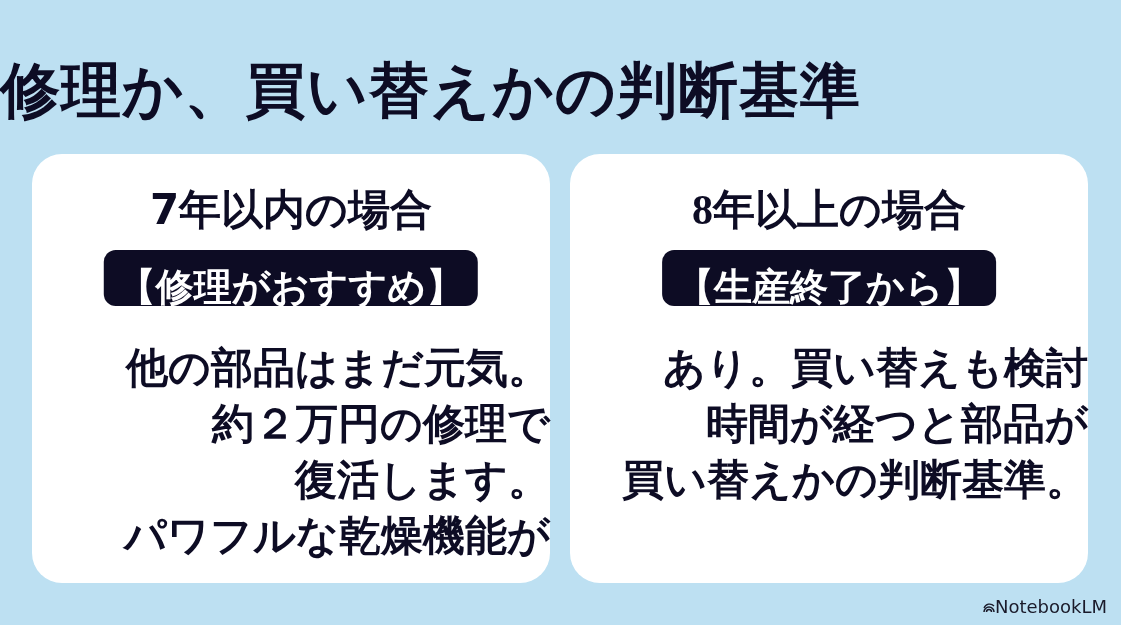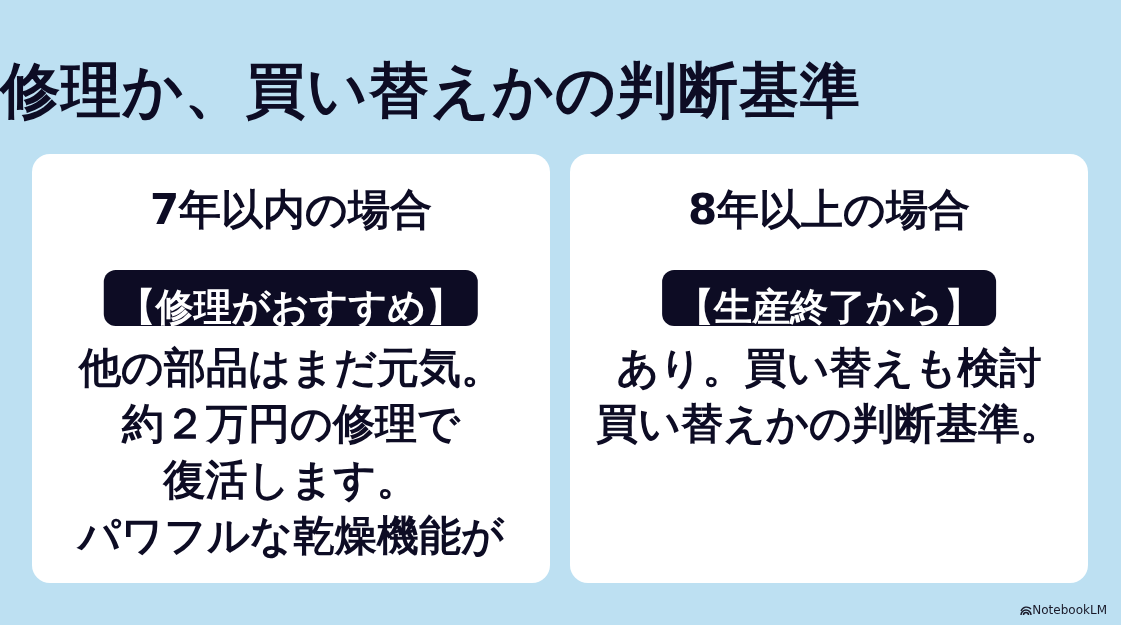--- a/index.html
+++ b/index.html
@@ -16,51 +16,51 @@
       text-align: left;
       font-size: 60px; font-weight: bold;
       letter-spacing: 1px;
       line-height: 80px;
       color: #0d0c24;
     }
     .card {
       position: absolute; top: 154px;
       width: 518px; height: 429px;
       background: #ffffff;
-      border-radius: 18px;
+      border-radius: 30px;
       box-sizing: border-box;
       text-align: center;
     }
     .card.left { left: 32px; }
-    .card.right { left: 570px; }
+    .card.right { left: 570px; font-family: Liberation Serif, serif; }
     .card-heading {
       position: absolute; top: 28px; left: 0; width: 100%;
       font-size: 42px; font-weight: bold; line-height: 56px;
       color: #0d0c24;
     }
     .badge {
       position: absolute; top: 96px;
       left: 50%; transform: translateX(-50%);
       background: #0d0c24; color: #ffffff;
       border-radius: 12px;
       font-size: 38px; font-weight: bold;
       line-height: 74px; height: 56px;
       padding: 0 14px;
       white-space: nowrap;
-      margin-top: 20px;
     }
     .body-text {
       position: absolute; top: 186px; left: 0; width: 100%;
       font-size: 42px; font-weight: bold; line-height: 56px;
       color: #0d0c24;
+      text-align: right;
     }
     .body-text div { white-space: nowrap; }
     .watermark {
       position: absolute; right: 14px; bottom: 8px;
-      font-size: 12px; color: #1a1a2a;
+      font-size: 18px; color: #1a1a2a;
       display: flex; align-items: center; 
     }
     .watermark svg { width: 12px; height: 12px; }
   </style>
 </head>
 <body>
 
 <div class="slide">
   <div class="title">修理か、買い替えかの判断基準</div>
 
@@ -73,20 +73,21 @@
       <div>復活します。</div>
       <div>パワフルな乾燥機能が</div>
     </div>
   </div>
 
   <div class="card right">
     <div class="card-heading">8年以上の場合</div>
     <div class="badge">【生産終了から】</div>
     <div class="body-text">
       <div>あり。買い替えも検討</div>
+      <div>時間が経つと部品が</div>
       <div>買い替えかの判断基準。</div>
     </div>
   </div>
 
   <div class="watermark">
     <svg viewBox="0 0 12 12">
       <path d="M1 11 A5 5 0 0 1 11 11" fill="none" stroke="#1a1a2a" stroke-width="1.5"></path>
       <path d="M3.5 11 A2.5 2.5 0 0 1 8.5 11" fill="none" stroke="#1a1a2a" stroke-width="1.5"></path>
       <path d="M1 7 A6 6 0 0 1 11 5" fill="none" stroke="#1a1a2a" stroke-width="1.3"></path>
     </svg>

